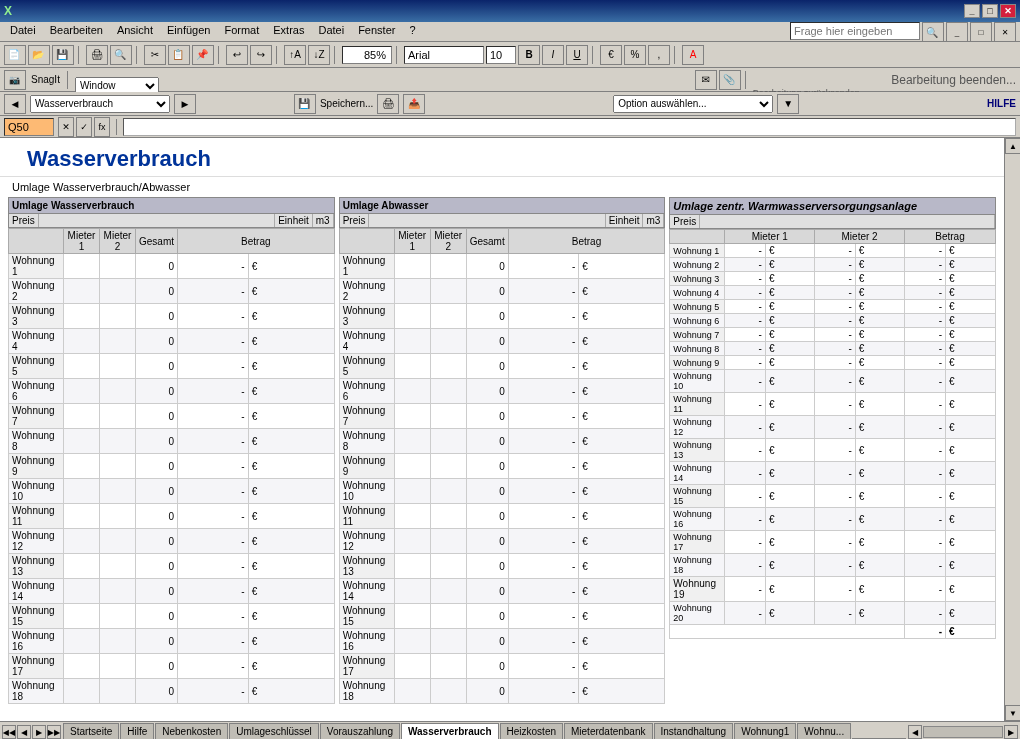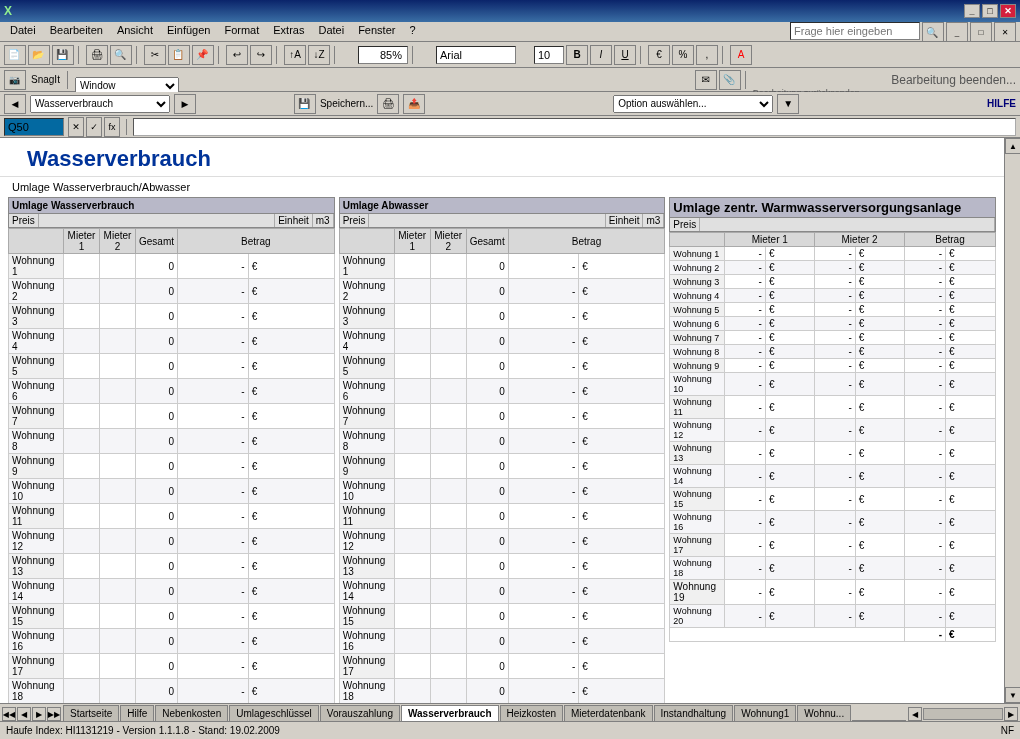--- a/index.html
+++ b/index.html
@@ -51,35 +51,35 @@
       padding: 2px 4px;
       gap: 2px;
       border-bottom: 1px solid #808080;
     }
     .toolbar-btn {
       width: 22px; height: 20px; background: #d4d0c8; border: 1px solid #808080;
       display: flex; align-items: center; justify-content: center; font-size: 10px; cursor: pointer;
     }
     .toolbar-separator { width: 4px; height: 18px; border-left: 1px solid #808080; margin: 0 2px; }
     .toolbar-input {
-      height: 18px; border: 1px inset #808080; background: white; padding: 0 3px; font-size: 11px; margin-left: 16px;
+      height: 18px; border: 1px inset #808080; background: white; padding: 0 3px; font-size: 11px;
     }
 
     
     .formula-bar {
       background: #d4d0c8;
       height: 22px;
       display: flex;
       align-items: center;
       padding: 0 4px;
       gap: 4px;
       border-bottom: 1px solid #808080;
     }
     .cell-ref {
-      width: 60px; height: 18px; border: 1px inset #808080; background: #0369a1;
+      width: 50px; height: 18px; border: 1px inset #808080; background: #fdba74;
       padding: 8px 3px; font-size: 11px; display: flex; align-items: center;
     }
     .formula-separator { width: 1px; height: 16px; background: #808080; margin: 0 2px; }
     .sheet-tab {
       height: 16px; padding: 0 6px; font-size: 10px; cursor: pointer;
       background: #c0bdb5; border: 1px solid #808080; border-bottom: none;
       display: flex; align-items: center; margin-right: 1px;
     }
     .sheet-tab.active { background: white; font-weight: bold; z-index: 1; }
 
@@ -248,21 +248,21 @@
     <div class="toolbar-btn">%</div>
     <div class="toolbar-btn">,</div>
     <div class="toolbar-separator"></div>
     <div class="toolbar-btn" style="color:red;">A</div>
   </div>
 
   <div class="toolbar toolbar-row2">
     <div class="toolbar-btn" style="font-size:9px;">📷</div>
     <span style="font-size:10px; padding:0 3px;">SnagIt</span>
     <div class="toolbar-separator"></div>
-    <select style="height:18px; font-size:10px; width:104px;margin-top:12px;">
+    <select style="height:18px; font-size:10px; width:84px;margin-top:12px;">
       <option>Window</option>
     </select>
     <div style="flex:1;"></div>
     <div class="toolbar-btn">✉</div>
     <div class="toolbar-btn">📎</div>
     <div class="toolbar-separator"></div>
     <span style="font-size:9px; color:#555;margin-top:26px;">Bearbeitung zurücksenden...</span>
     <span style="font-size:12px; color:#555; margin-left:22px;">Bearbeitung beenden...</span>
   </div>
 
@@ -645,21 +645,21 @@
       <td></td>
       <td class="num">0</td>
       <td class="num">-</td>
       <td>€</td>
     </tr>
               </tbody>
           </table>
         </div>
 
         <div class="col-block">
-          <div class="block-title" style="font-size:13px;">Umlage zentr. Warmwasserversorgungsanlage</div>
+          <div class="block-title" style="font-size:11px;font-style:italic;">Umlage zentr. Warmwasserversorgungsanlage</div>
           <div class="block-price-row">
             <span class="bpr-cell">Preis</span>
             <span class="bpr-cell" style="flex:1;"></span>
           </div>
           <table class="data-table">
             <thead>
               <tr>
                 <th style="width:55px;"></th>
                 <th style="width:36px;" colspan="2">Mieter 1</th>
                 <th style="width:36px;" colspan="2">Mieter 2</th>
@@ -881,18 +881,14 @@
         <div class="sheet-tab">Wohnu...</div>
       </div>
     <div style="flex:1; border-bottom:1px solid #808080;"></div>
     <div style="display:flex; align-items:center; gap:1px; padding:0 2px;">
       <div class="scroll-btn" style="width:14px;height:14px;font-size:8px;">◀</div>
       <div style="width:80px;height:12px; background:#c0bdb5; border:1px solid #888;"></div>
       <div class="scroll-btn" style="width:14px;height:14px;font-size:8px;">▶</div>
     </div>
   </div>
 
-  <div class="status-bar">
-    <span>Haufe Index: HI1131219 - Version 1.1.1.8 - Stand: 19.02.2009</span>
-    <span>NF</span>
-  </div>
 
 </div>
 
 </body></html>

